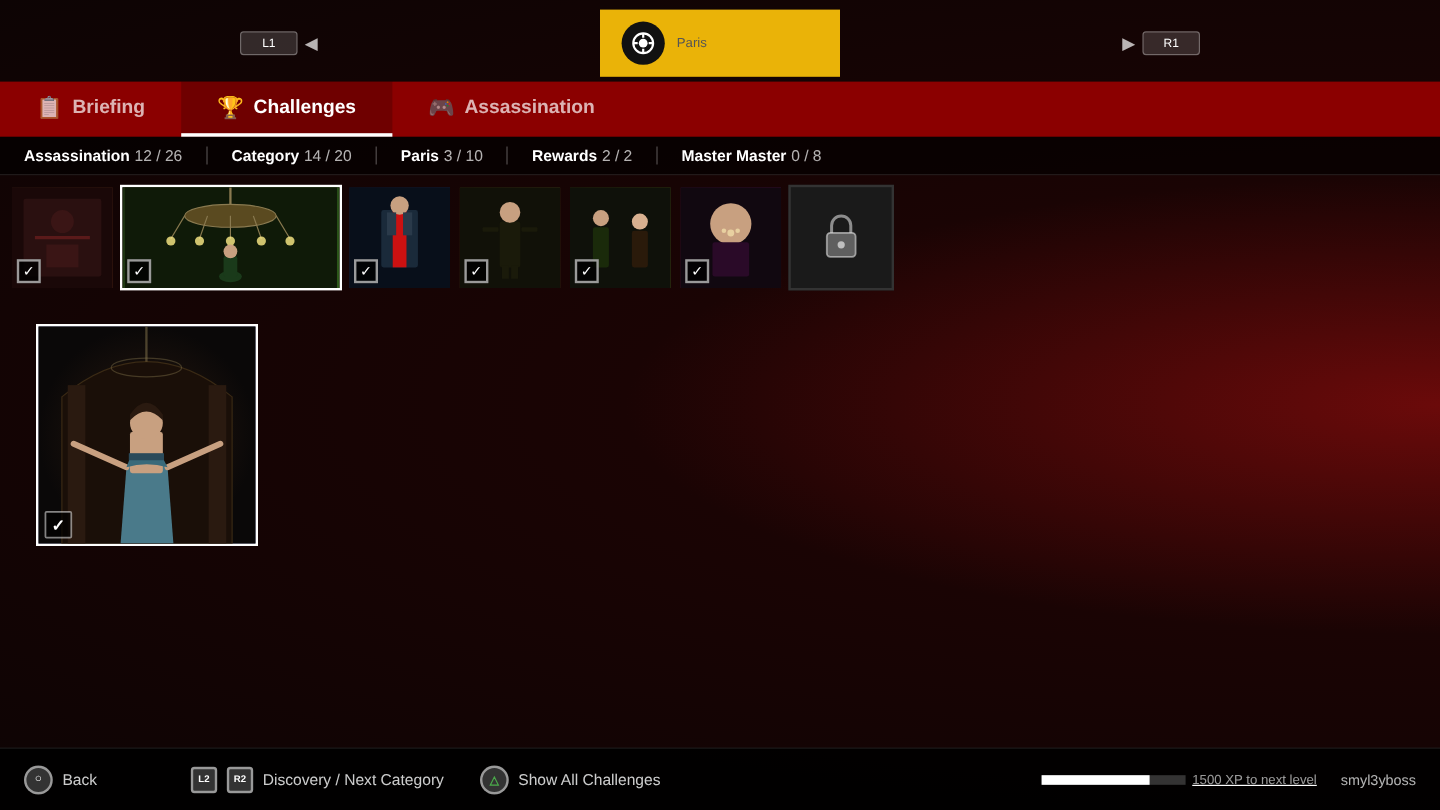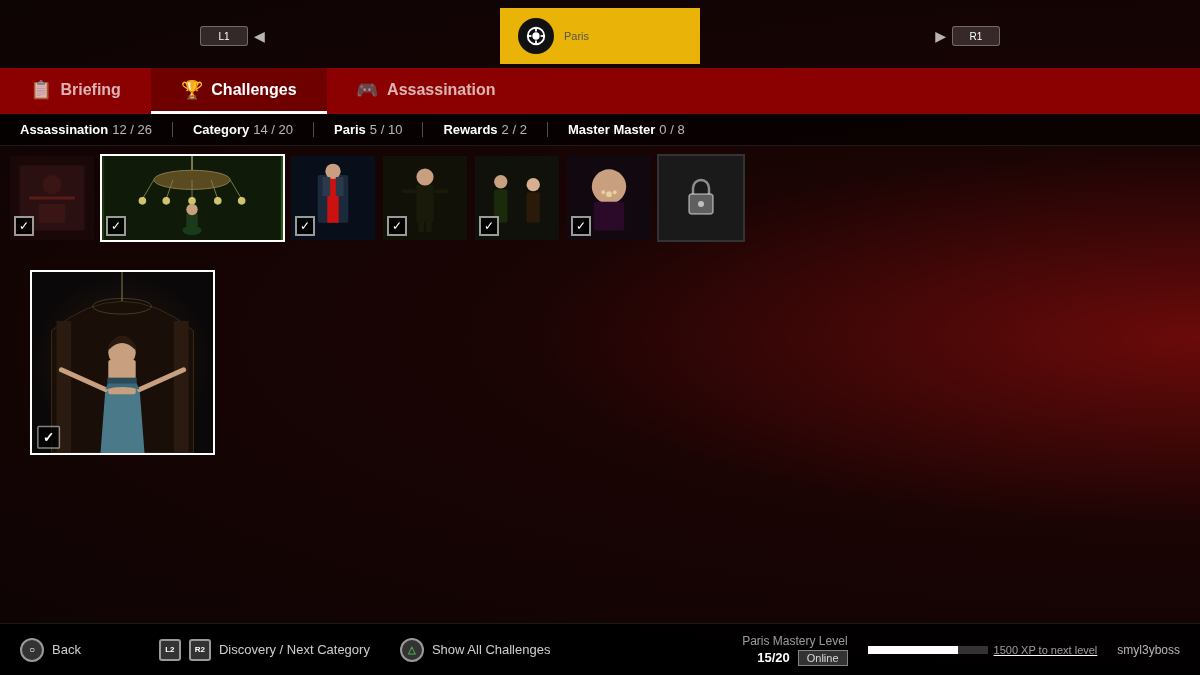--- a/index.html
+++ b/index.html
@@ -537,21 +537,21 @@
     <div class="stat-item">
       <span class="stat-label">Assassination</span>
       <span class="stat-value">12 / 26</span>
     </div>
     <div class="stat-item">
       <span class="stat-label">Category</span>
       <span class="stat-value">14 / 20</span>
     </div>
     <div class="stat-item">
       <span class="stat-label">Paris</span>
-      <span class="stat-value">5 / 10</span>
+      <span class="stat-value">3 / 10</span>
     </div>
     <div class="stat-item">
       <span class="stat-label">Rewards</span>
       <span class="stat-value">2 / 2</span>
     </div>
     <div class="stat-item">
       <span class="stat-label">Master Master</span>
       <span class="stat-value">0 / 8</span>
     </div>
   </div>
@@ -771,27 +771,20 @@
     <div class="btn-square" style="font-size:8px;">R2</div>
     <span class="bottom-label">Discovery / Next Category</span>
   </div>
 
   <div class="bottom-btn">
     <div class="btn-circle" style="color:#4aaa4a;">△</div>
     <span class="bottom-label">Show All Challenges</span>
   </div>
 
   <div class="bottom-right">
-    <div class="mastery-info">
-      <span class="mastery-title">Paris Mastery Level</span>
-      <div class="mastery-level-row">
-        <span class="mastery-level">15/20</span>
-        <div class="mastery-badge">Online</div>
-      </div>
-    </div>
 
     <div class="xp-bar-container">
       <div class="xp-bar">
         <div class="xp-fill" style="width: 75%;"></div>
       </div>
       <span class="xp-label">1500 XP to next level</span>
     </div>
 
     <div class="user-info">
       <span>smyl3yboss</span>

